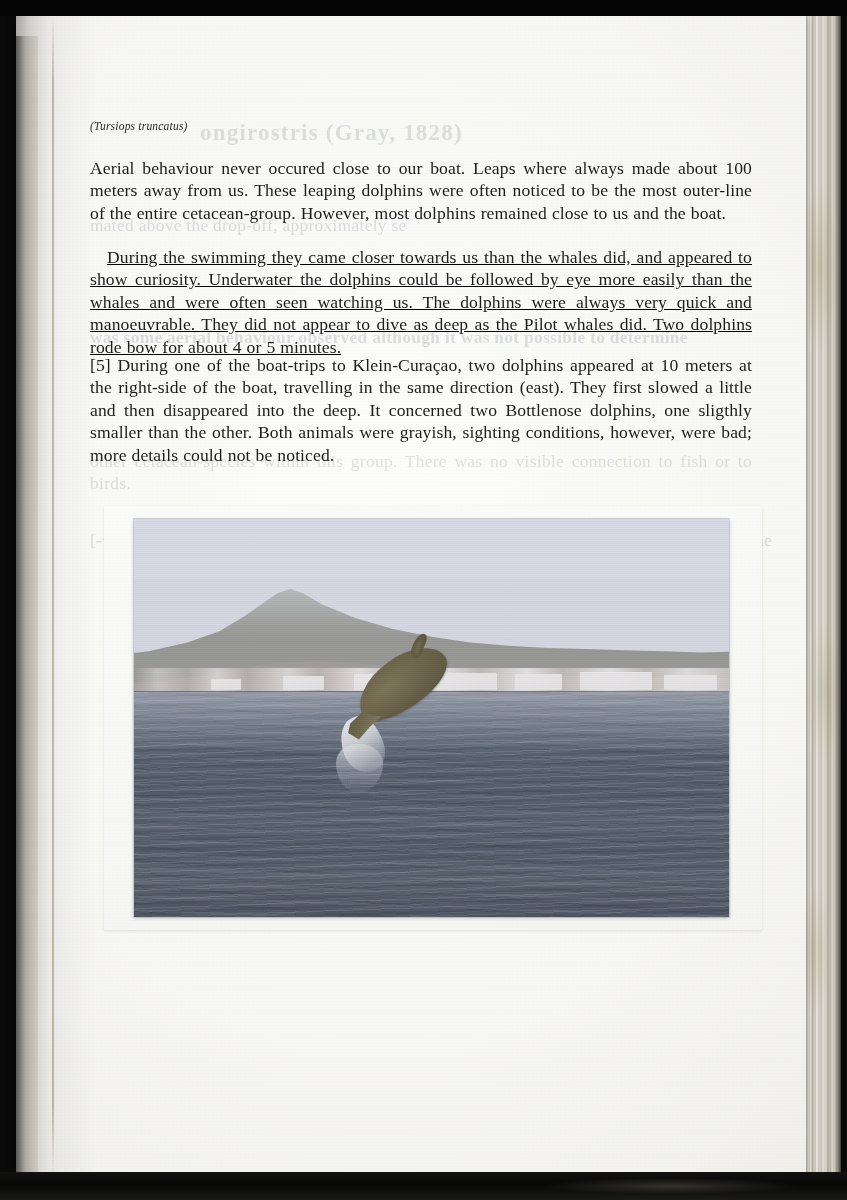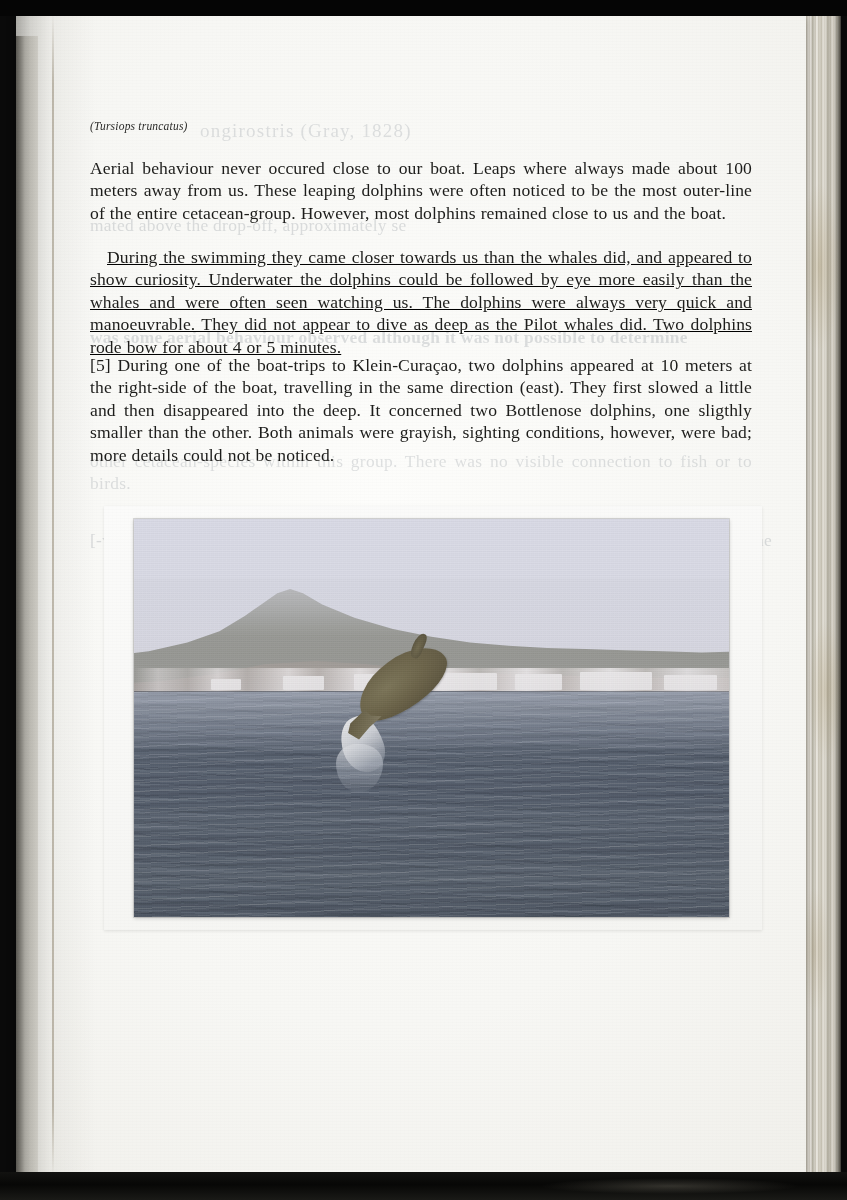--- a/index.html
+++ b/index.html
@@ -69,21 +69,21 @@
   .it{font-style:italic;}
 
   #para1{top:143px;}
   #para2{top:232px;text-decoration:underline;}
   #para3{top:340px;}
   #caption{top:924px;font-size:17.2px;line-height:22.4px;}
 
   
   .bleed{position:absolute;color:#9aa0a6;opacity:.40;pointer-events:none;
     text-align:justify;letter-spacing:.3px;}
-  #bleedhead{left:184px;top:106px;width:560px;font-size:19px;font-weight:normal;
+  #bleedhead{left:184px;top:106px;width:560px;font-size:23px;font-weight:bold;
     letter-spacing:1.2px;opacity:.30;color:#9ba1a8;}
   #bleed1{left:74px;top:200px;width:662px;font-size:17.4px;line-height:22.4px;opacity:.33;}
   #bleed2{left:74px;top:312px;width:662px;font-size:17.4px;line-height:22.4px;opacity:.32;font-weight:bold;}
   #bleed3{left:74px;top:436px;width:662px;font-size:17.4px;line-height:22.4px;opacity:.30;}
   
   #bleedL{left:74px;top:512px;width:30px;font-size:17.4px;line-height:29.6px;opacity:.34;
     overflow:hidden;white-space:nowrap;}
   #bleedR{left:718px;top:512px;width:38px;font-size:17.4px;line-height:29.6px;opacity:.34;
     overflow:hidden;white-space:nowrap;text-align:right;direction:rtl;}
 

